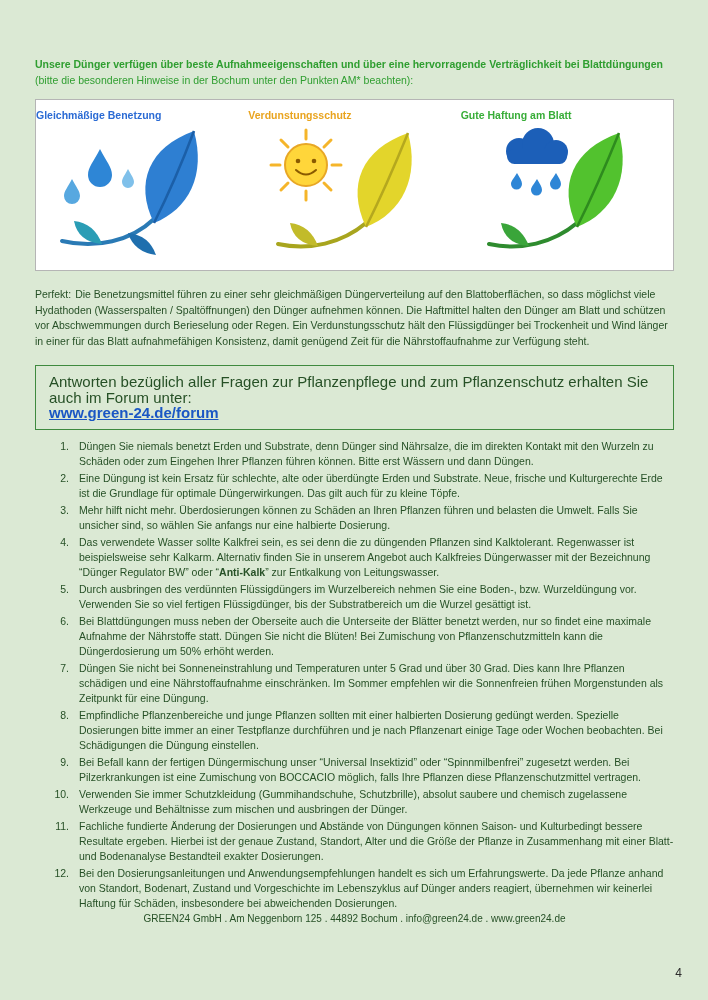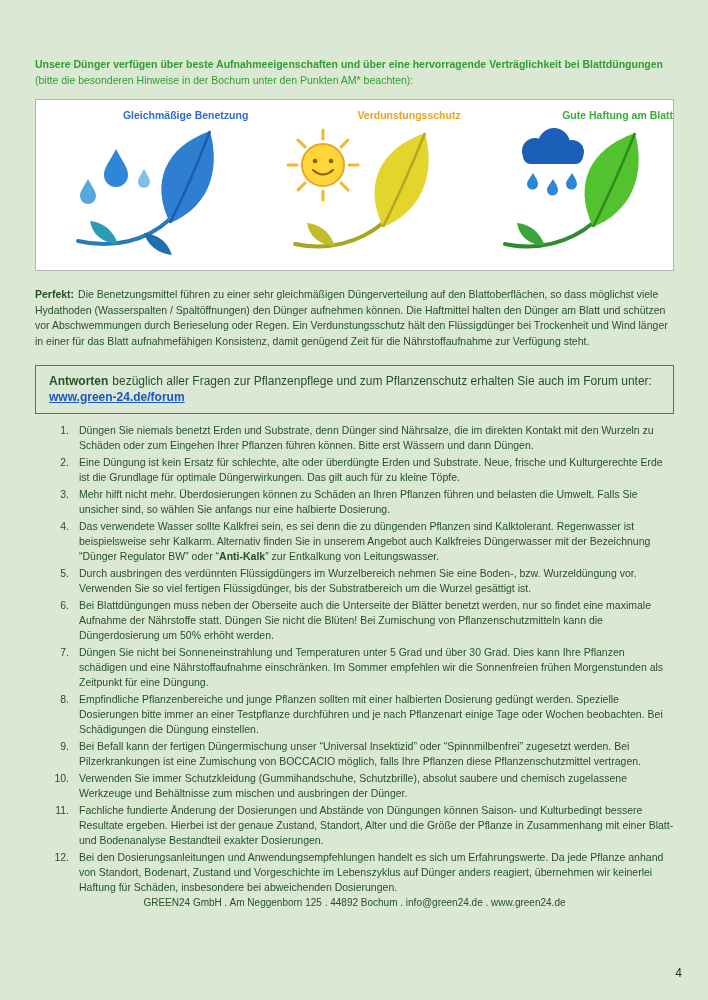--- a/index.html
+++ b/index.html
@@ -10,31 +10,31 @@
     color:#265026;
     position:relative;overflow:hidden;
   }
   .content{padding:58px 34px 0 35px}
   .title{color:#2f9e30;font-weight:bold;font-size:10.5px;white-space:nowrap}
   .subtitle{color:#2f9e30;font-size:10.5px;margin-top:4px}
   .panel{
     margin-top:13px;background:#ffffff;border:1px solid #b5b5b5;
     height:170px;display:flex;
   }
-  .panel .col{flex:1;display:flex;flex-direction:column;align-items:flex-end;padding-top:9px}
+  .panel .col{flex:1;display:flex;flex-direction:column;align-items:flex-start;padding-top:9px}
   .caption{font-weight:bold;font-size:10.5px}
   .cap-blue{color:#2b6bd4}
   .cap-green{color:#38ad38}
   .cap-orange{color:#e9a41f}
   .col svg{margin-top:2px}
   .para{margin-top:16px;font-size:10.5px;line-height:15.5px;text-align:left}
-  .blabel{font-weight:bold;margin-right:4px}
+  .blabel{font-weight:normal;margin-right:4px}
   .forum{
     margin-top:16px;border:1px solid #3f8a3f;
-    padding:8px 13px;font-size:12px;line-height:15.5px;
+    padding:8px 13px;font-size:15px;line-height:15.5px;
   }
   .forum-link{color:#1a56c4;font-weight:bold;text-decoration:underline;cursor:pointer}
   .h2{margin-top:24px;color:#2f9e30;font-weight:bold;font-size:13.5px}
   .list{margin-top:9px;padding-left:12px}
   .li{display:flex;margin-bottom:2px;font-size:10.5px;line-height:15px}
   .num{width:22px;text-align:right;flex:none}
   .txt{margin-left:10px;flex:1}
   .footer{margin-top:1px;text-align:center;font-size:10px}
   .pagenum{position:absolute;right:26px;bottom:20px;font-size:12px;color:#2c2c2c}
 </style>

